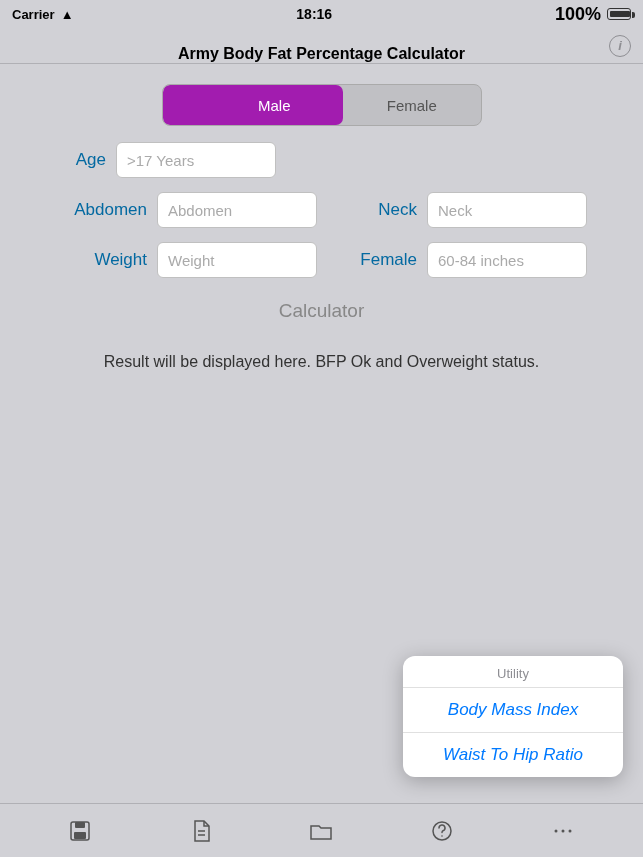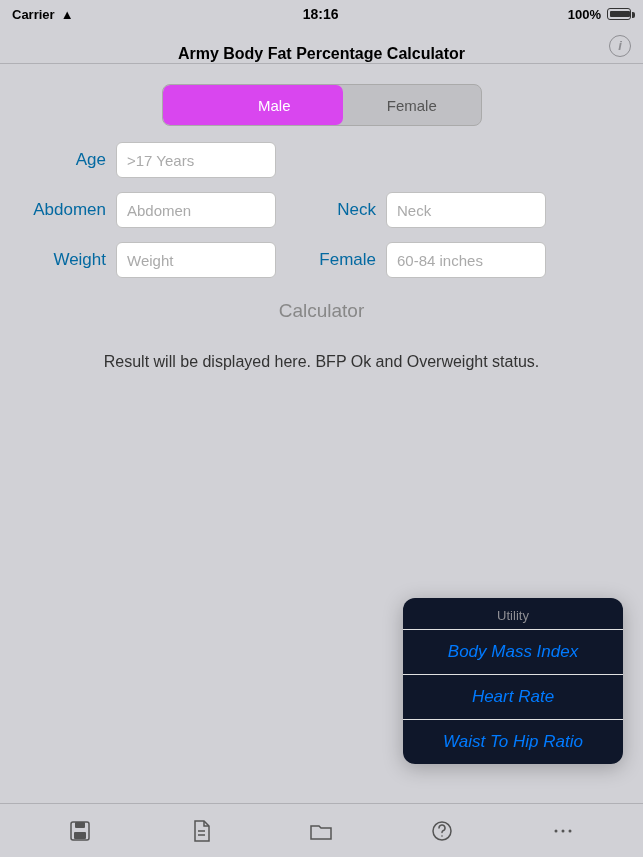--- a/index.html
+++ b/index.html
@@ -24,21 +24,21 @@
     .status-left {
       display: flex;
       gap: 6px;
       font-size: 13px;
       font-weight: 600;
     }
     .status-right {
       display: flex;
       align-items: center;
       gap: 6px;
-      font-size: 13px;
+      font-size: 18px;
       font-weight: 600;
     }
     .wifi-icon {
       font-size: 13px;
     }
 
     
     .title-bar {
       display: flex;
       justify-content: center;
@@ -93,21 +93,21 @@
     .seg-option {
       flex: 1;
       display: flex;
       align-items: center;
       justify-content: center;
       font-size: 15px;
       color: #555;
       cursor: pointer;
     }
     .seg-option.active {
-      background: #d946ef;
+      background: #a21caf;
       color: #fff;
       border-radius: 7px;
       padding-left: 43px;
     }
 
     
     .form-section {
       margin: 0 10px;
     }
     .form-row {
@@ -135,20 +135,21 @@
     }
     .form-input::placeholder {
       color: #aaa;
     }
 
     .form-row-double {
       display: flex;
       align-items: center;
       justify-content: flex-start;
       margin-bottom: 14px;
+      margin-left: 41px;
     }
     .form-pair {
       display: flex;
       align-items: center;
     }
     .form-pair + .form-pair {
       margin-left: 20px;
     }
 
     
@@ -196,23 +197,23 @@
       font-size: 16px;
       color: #333;
       margin: 10px 20px;
       line-height: 1.5;
     }
 
     
     .popup-menu {
       position: absolute;
       right: 20px;
-      bottom: 93px;
+      bottom: 80px;
       width: 220px;
-      background: #0f172a;
+      background: #ffffff;
       border-radius: 12px;
       box-shadow: 0 4px 20px rgba(0,0,0,0.25);
       overflow: hidden;
     }
     .popup-header {
       text-align: center;
       font-size: 13px;
       color: #8e8e93;
       padding: 10px 0 6px 0;
       border-bottom: 1px solid #e0e0e0;
@@ -370,23 +371,20 @@
   <p class="result-text">Result will be displayed here. BFP Ok and Overweight status.</p>
 
 </div>
 
 <div class="popup-menu">
   <div class="popup-header">Utility</div>
   <div class="popup-item">
     <span>Body Mass Index</span>
   </div>
   <div class="popup-item">
-    <span>Heart Rate</span>
-  </div>
-  <div class="popup-item">
     <span>Waist To Hip Ratio</span>
   </div>
 </div>
 
 <div class="bottom-bar">
   <button class="toolbar-btn">
     <svg viewBox="0 0 24 24">
       <rect x="3" y="3" width="18" height="18" rx="2" fill="none" stroke="#555" stroke-width="1.5"></rect>
       <rect x="7" y="3" width="10" height="6" rx="1" fill="#555"></rect>
       <rect x="6" y="13" width="12" height="7" rx="1" fill="#555"></rect>

